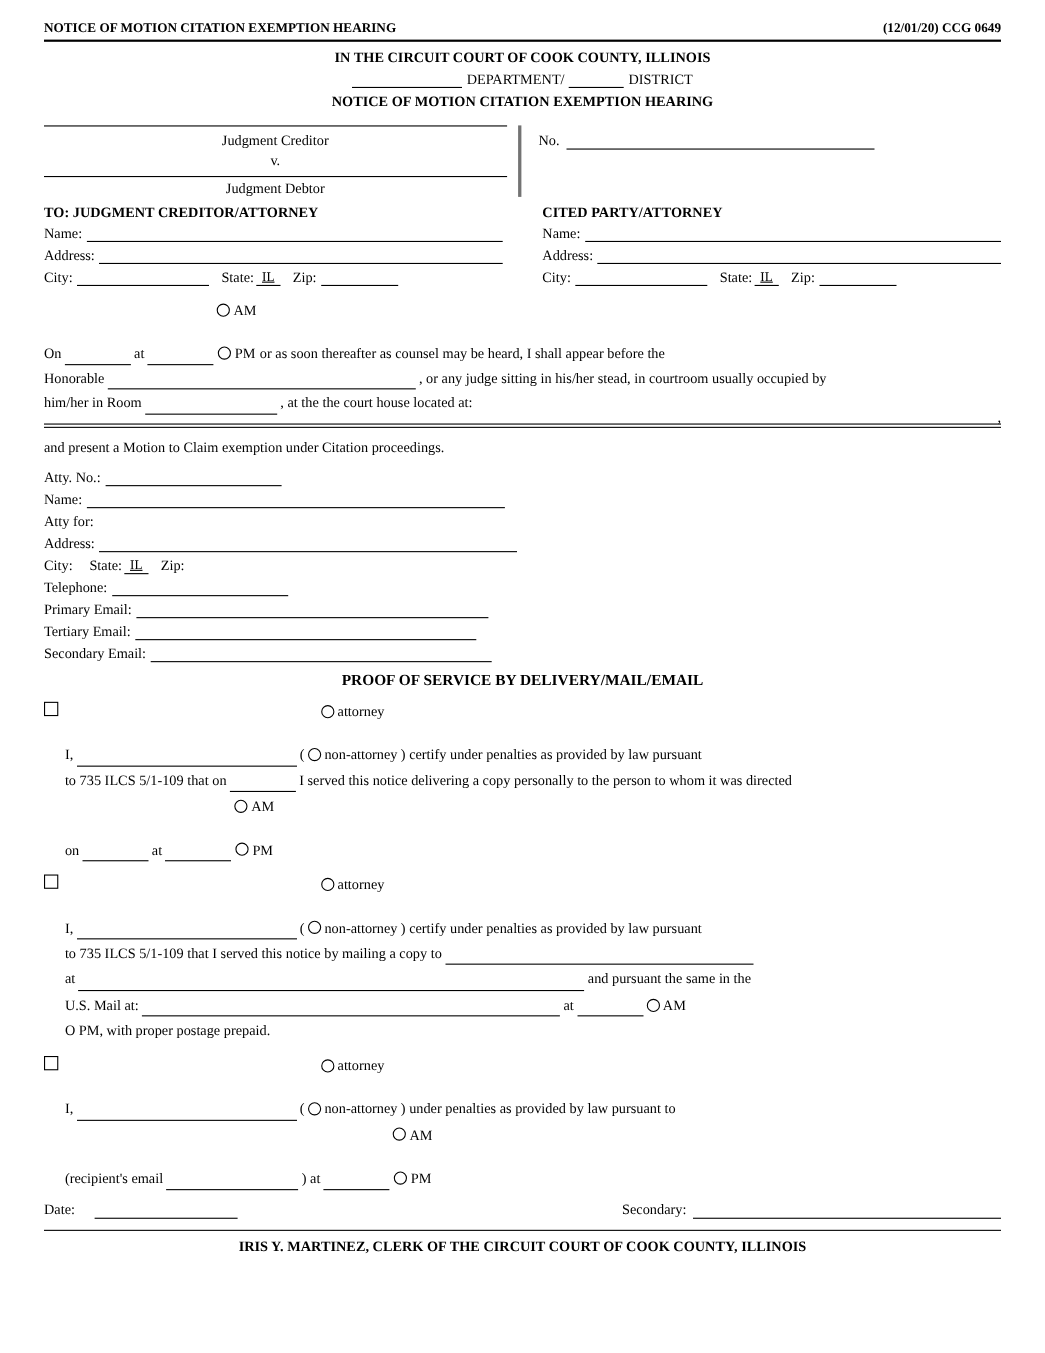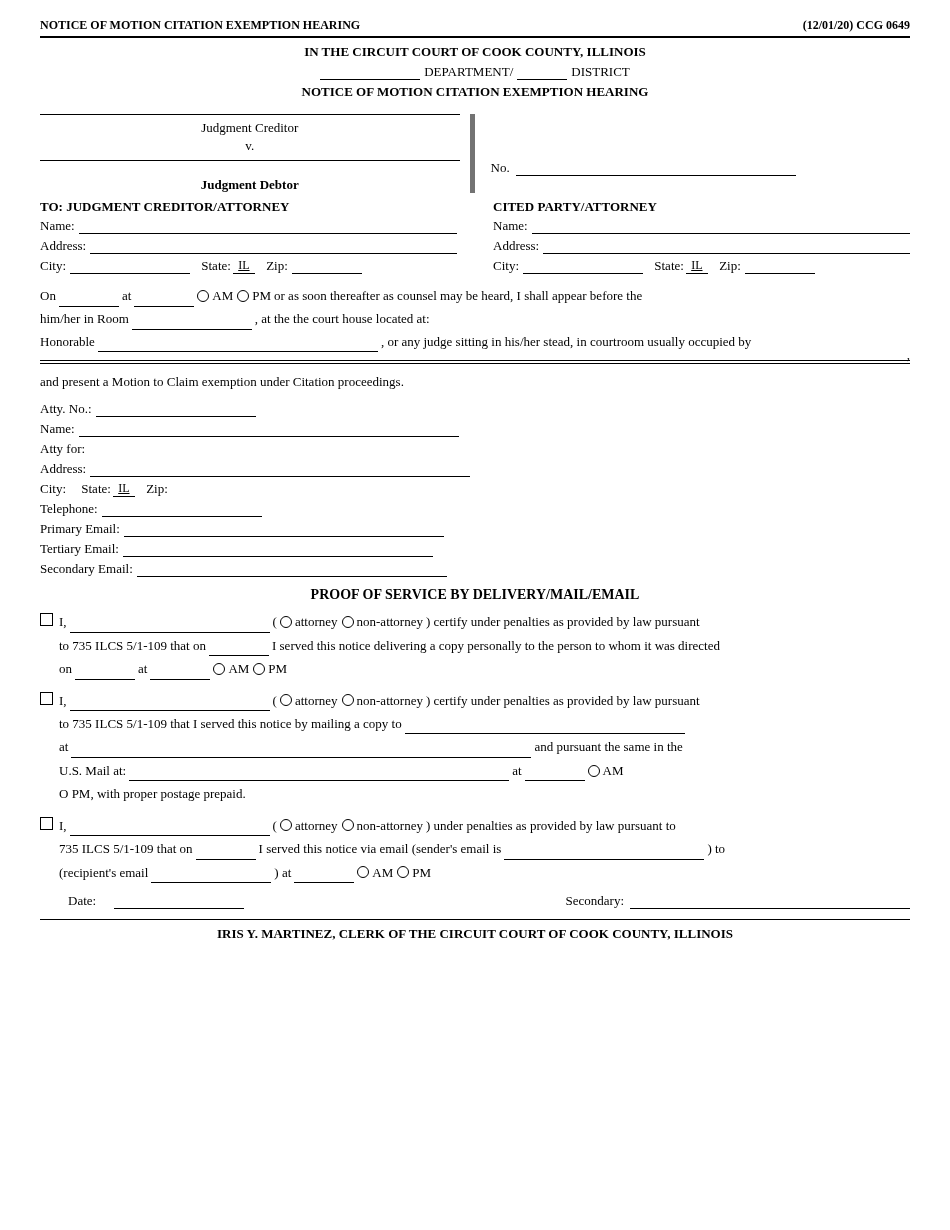--- a/index.html
+++ b/index.html
@@ -41,47 +41,46 @@
     .underline-field.long { min-width: 280px; }
     .center-header .title2 { font-weight: bold; font-size: 13px; }
 
     .parties-section {
       display: flex;
       border: none;
       margin: 8px 0 4px 0;
     }
     .party-left {
       flex: 1;
-      border-right: 5px solid #737373;
+      border-right: 3px solid #737373;
       padding-right: 10px;
       display: flex;
       flex-direction: column;
       align-items: center;
     }
     .party-right {
       flex: 1;
       padding-left: 16px;
       display: flex;
       flex-direction: column;
       justify-content: flex-start;
-      margin-top: 40px;
     }
     .party-line-top {
       border-top: 1px solid #000;
       width: 100%;
       margin-bottom: 3px;
     }
     .party-label { text-align: center; font-size: 13px; margin: 2px 0; }
     .party-v { text-align: center; font-size: 13px; margin-bottom: 4px; }
     .party-line-bottom {
       border-bottom: 1px solid #000;
       width: 100%;
       margin: 2px 0;
     }
-    .party-debtor { text-align: right; font-size: 13px; margin-top: 14px; font-weight: bold; }
+    .party-debtor { text-align: right; font-size: 13px; margin-top: 0; }
     .no-line {
       display: flex;
       align-items: center;
       gap: 6px;
       margin-top: 6px;
       font-size: 13px;
     }
 
     .two-col-section {
       display: flex;
@@ -124,21 +123,21 @@
       display: inline-block;
       border-bottom: 1px solid #000;
       min-width: 90px;
       height: 16px;
       vertical-align: bottom;
     }
     .inline-field.sm { min-width: 60px; }
     .inline-field.md { min-width: 120px; }
     .inline-field.lg { min-width: 200px; }
     .inline-field.xl { min-width: 280px; }
-    .radio-group { display: inline-flex; align-items: center; gap: 4px; }
+    .radio-group { display: inline-flex; align-items: center; gap: 18px; flex-direction: column; }
     .radio-item { display: inline-flex; align-items: center; gap: 3px; }
     .radio-circle {
       width: 12px; height: 12px; border-radius: 50%;
       border: 1px solid #000; display: inline-block; vertical-align: middle;
     }
 
     .atty-section { font-size: 13px; }
     .atty-row { display: flex; align-items: flex-end; gap: 4px; margin-bottom: 4px; }
     .atty-label { white-space: nowrap; }
     .atty-field { border-bottom: 1px solid #000; flex: 1; height: 16px; }
@@ -275,28 +274,28 @@
         <span>AM</span>
       </span>
       <span class="radio-item">
         <span class="radio-circle"></span>
         <span>PM</span>
       </span>
     </span>
     <span>or as soon thereafter as counsel may be heard, I shall appear before the</span>
   </div>
   <div class="para-line">
+    <span>Honorable</span>
+    <span class="inline-field xl"></span>
+    <span>, or any judge sitting in his/her stead, in courtroom usually occupied by</span>
+  </div>
+  <div class="para-line">
     <span>him/her in Room</span>
     <span class="inline-field md"></span>
     <span>, at the the court house located at:</span>
-  </div>
-  <div class="para-line">
-    <span>Honorable</span>
-    <span class="inline-field xl"></span>
-    <span>, or any judge sitting in his/her stead, in courtroom usually occupied by</span>
   </div>
 </div>
 
 <div style="border-bottom:1px solid #000; width:100%; margin: 2px 0 2px 0;"></div>
 <div style="border-bottom:1px solid #000; width:100%; margin-bottom:6px; position:relative;">
   <span style="position:absolute; right:0; bottom:0;">,</span>
 </div>
 
 <div class="paragraph-section">
   <span>and present a Motion to Claim exemption under Citation proceedings.</span>
@@ -455,48 +454,41 @@
             <span>attorney</span>
           </span>
           <span class="radio-item">
             <span class="radio-circle"></span>
             <span>non-attorney</span>
           </span>
         </span>
         <span>) under penalties as provided by law pursuant to</span>
       </div>
       <div class="proof-line">
-        <span>735 ILCS 5/1-109 that on</span>
-        <span class="inline-field sm"></span>
-        <span>I served this notice via email (sender's email is</span>
-        <span class="inline-field lg"></span>
-        <span>) to</span>
-      </div>
-      <div class="proof-line">
         <span>(recipient's email</span>
         <span class="inline-field md"></span>
         <span>) at</span>
         <span class="inline-field sm"></span>
         <span class="radio-group">
           <span class="radio-item">
             <span class="radio-circle"></span>
             <span>AM</span>
           </span>
           <span class="radio-item">
             <span class="radio-circle"></span>
             <span>PM</span>
           </span>
         </span>
       </div>
     </div>
   </div>
 </div>
 
 <div class="sig-row">
-  <div style="display:flex;align-items:flex-end;gap:18px;margin-left:28px;">
+  <div style="display:flex;align-items:flex-end;gap:18px;">
     <span>Date:</span>
     <span class="date-field"></span>
   </div>
   <div style="display:flex;align-items:flex-end;gap:6px;">
     <span>Secondary:</span>
     <span class="sig-field"></span>
   </div>
 </div>
 
 <div class="bottom-footer">

